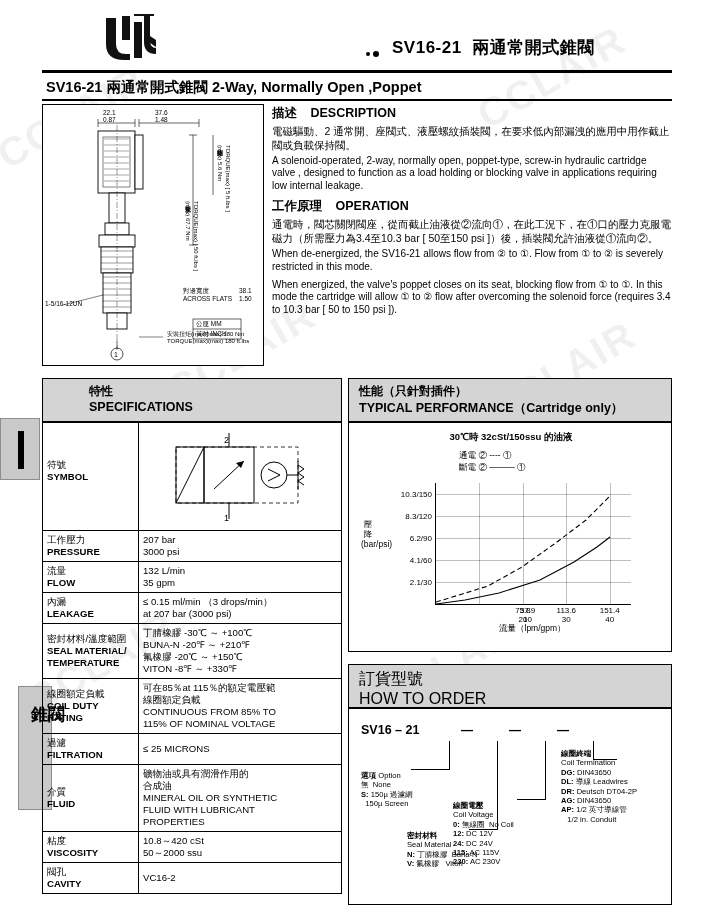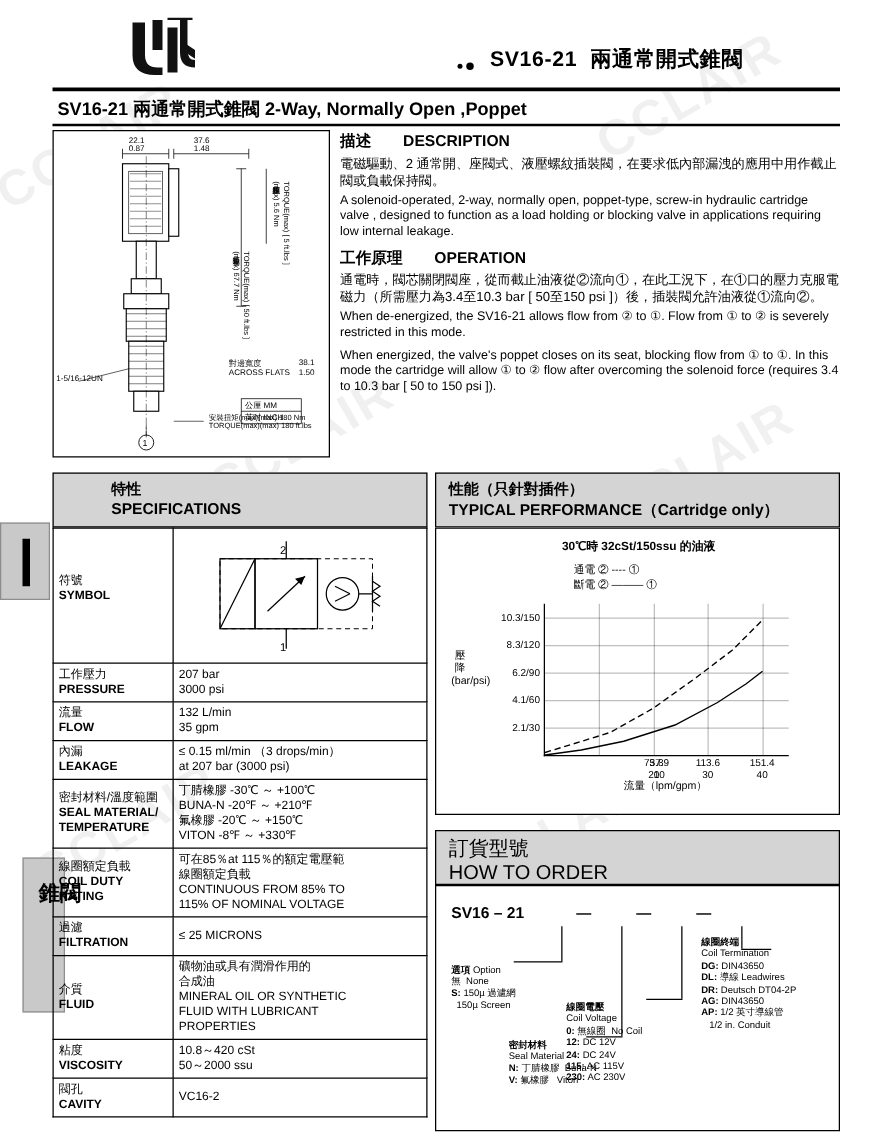--- a/index.html
+++ b/index.html
@@ -61,21 +61,21 @@
     background:#c9c9c9; border:1px solid #8d8d8d;
   }
   .side-tab2 .txt {
     position:absolute; left:0; top:14px; width:58px;
     text-align:center; font-size:17px; font-weight:bold; line-height:28px;
   }
 
   
   .desc { position:absolute; left:272px; top:105px; width:400px; }
   .sec-title { font-size:12.5px; font-weight:bold; margin-bottom:2px; }
-  .sec-title .en { margin-left:22px; }
+  .sec-title .en { margin-left:10px; }
   .cn-p { font-size:10.5px; line-height:14px; margin:0 0 3px 0; }
   .en-p { font-size:10px; line-height:12.4px; margin:0 0 6px 0; }
 
   
   .draw-panel {
     position:absolute; left:42px; top:104px; width:222px; height:262px;
     border:1px solid #000; background:#fff;
   }
 
   

